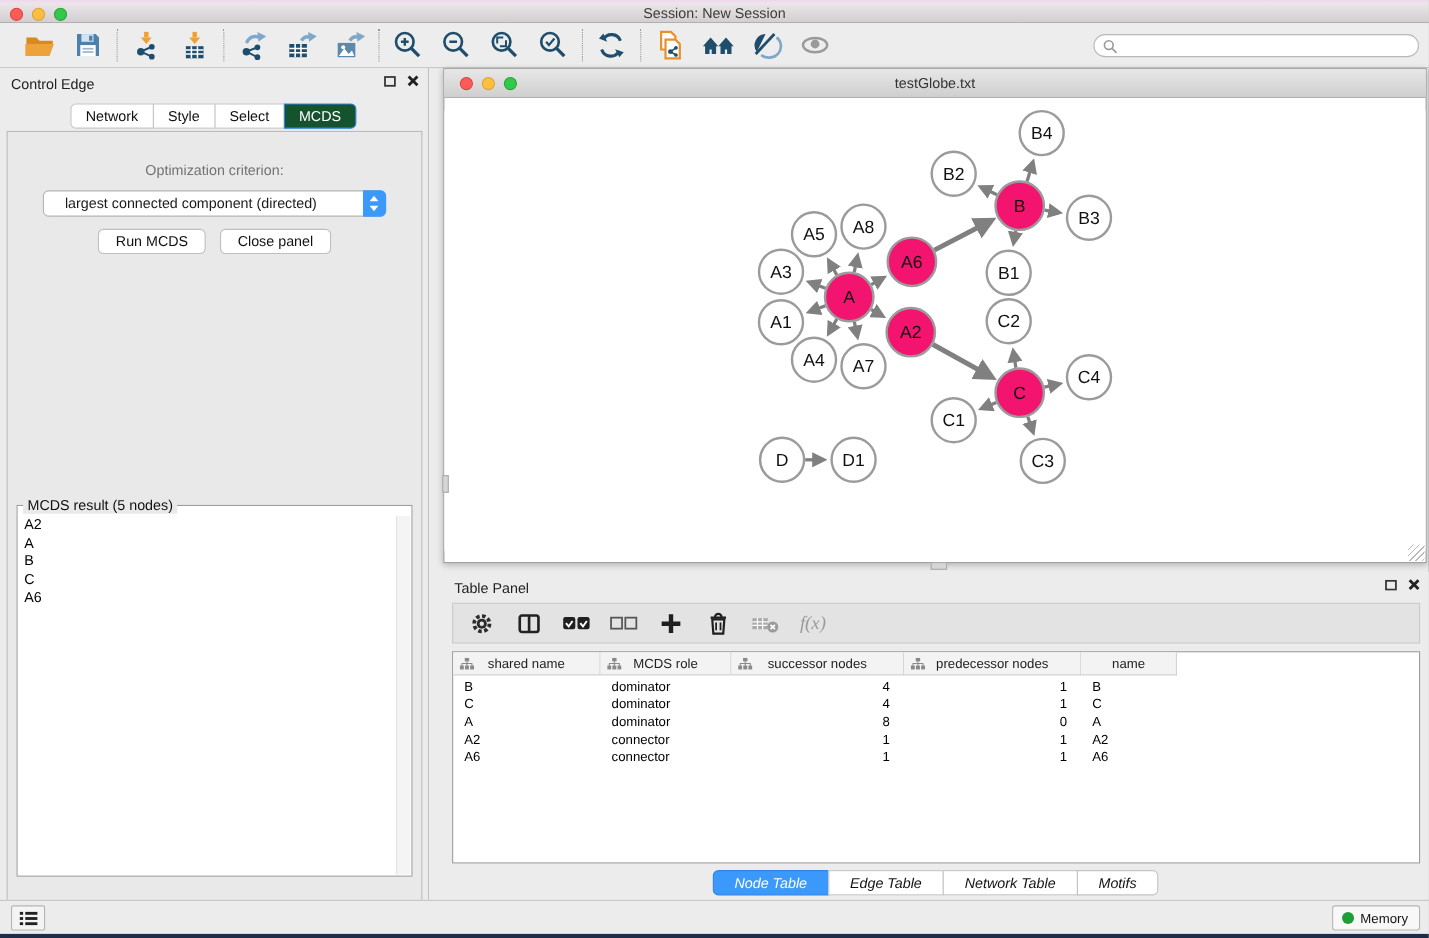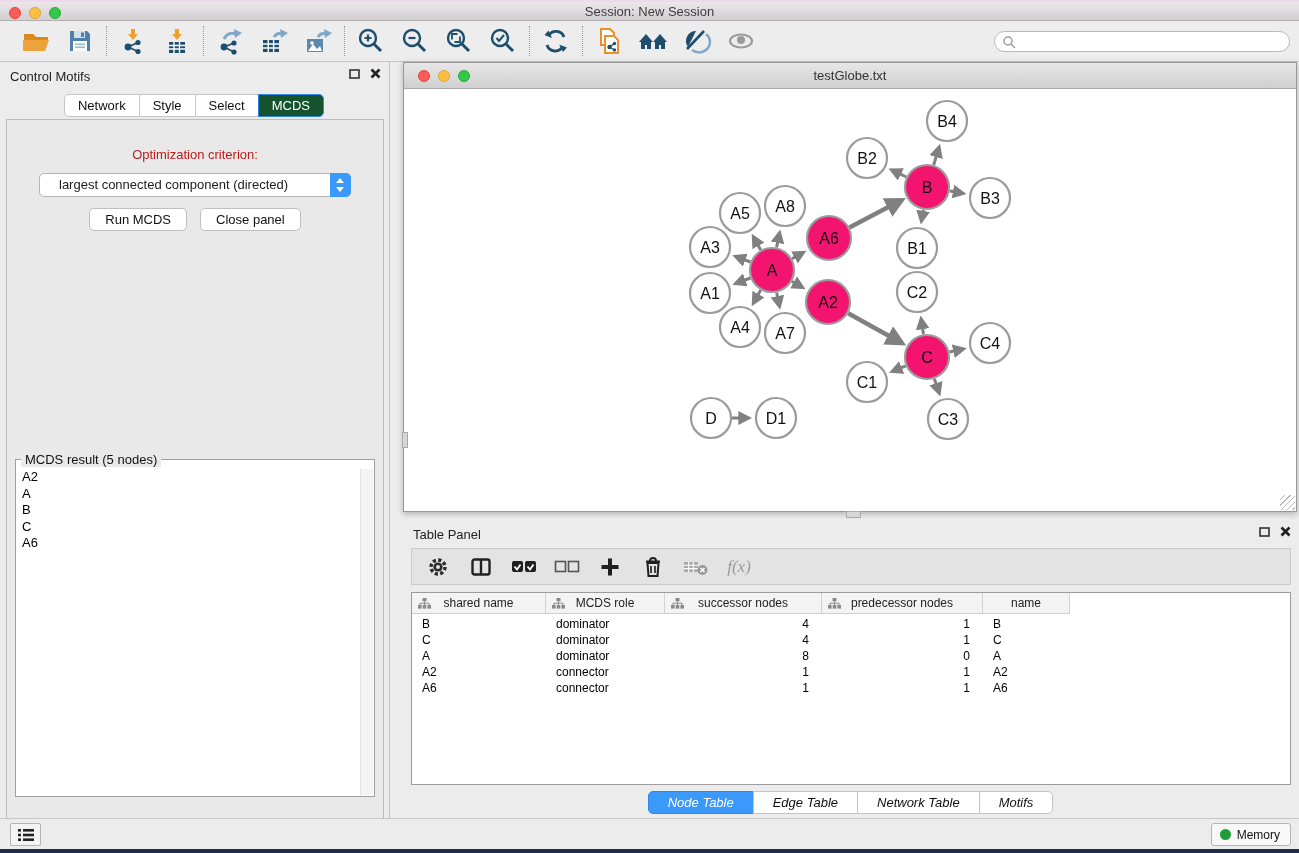--- a/index.html
+++ b/index.html
@@ -33,21 +33,21 @@
   .panel-head{ position:relative; height:28px; }
   .panel-title{ position:absolute; left:10px; top:7px; font-size:13px; color:#222; }
   .panel-icons{ position:absolute; right:8px; top:6px; display:flex; gap:10px; align-items:center; }
   .cp-tabs{ position:absolute; left:0; top:32px; width:100%; display:flex; justify-content:center; }
   .tabbtn{ background:#fff; border:1px solid #c6c6c6; padding:3px 13px; font-size:13px; margin-left:-1px; color:#111; }
   .tabbtn:first-child{ border-radius:5px 0 0 5px; }
   .tabbtn:last-child{ border-radius:0 5px 5px 0; }
   .tabbtn.active{ background:#14532d; border-color:#2f85e8; color:#fff; }
   .cp-content{ position:absolute; left:6px; top:57px; width:378px; height:745px; background:#e9e9e9;
     border:1px solid #bcbcbc; }
-  .opt-label{ text-align:center; margin-top:27px; font-size:13px; color:#b91c1c; }
+  .opt-label{ text-align:center; margin-top:27px; font-size:13px; color:#737373; }
   .dropdown{ margin:11px auto 0; width:312px; height:24px; background:#fff; border:1px solid #b5b5b5;
     border-radius:5px; position:relative; font-size:13px; line-height:22px; padding-left:19px; }
   .dd-spin{ position:absolute; right:-1px; top:-1px; width:21px; height:24px; background:#3b99fc;
     border-radius:0 5px 5px 0; }
   .dd-spin:before, .dd-spin:after{ content:""; position:absolute; left:6px; border-left:4.5px solid transparent;
     border-right:4.5px solid transparent; }
   .dd-spin:before{ top:5px; border-bottom:5px solid #fff; }
   .dd-spin:after{ bottom:5px; border-top:5px solid #fff; }
   .btn-row{ display:flex; justify-content:center; gap:13px; margin-top:11px; }
   .pushbtn{ background:#fff; border:1px solid #bfbfbf; border-radius:5px; padding:3px 15px; font-size:13px; color:#111; }
@@ -262,21 +262,21 @@
       <svg width="14" height="14" viewBox="0 0 14 14">
         <circle cx="6" cy="6" r="4" stroke="#9a9a9a" stroke-width="1.5" fill="none"></circle>
         <path d="M9 9 L13 13" stroke="#9a9a9a" stroke-width="1.5"></path>
       </svg>
       <input type="text" placeholder="" style="">
     </div>
   </div>
 
   <div class="control-panel">
     <div class="panel-head">
-      <div class="panel-title">Control Motifs</div>
+      <div class="panel-title">Control Edge</div>
       <div class="panel-icons">
         <svg width="11" height="10" viewBox="0 0 11 10">
           <rect x="1" y="1" width="9" height="8" fill="none" stroke="#333" stroke-width="1.6"></rect>
         </svg>
         <svg width="11" height="11" viewBox="0 0 11 11">
           <path d="M1.5 1.5 L9.5 9.5 M9.5 1.5 L1.5 9.5" stroke="#222" stroke-width="2.6"></path>
         </svg>
       </div>
     </div>
     <div class="cp-tabs" id="cp-tabs">

